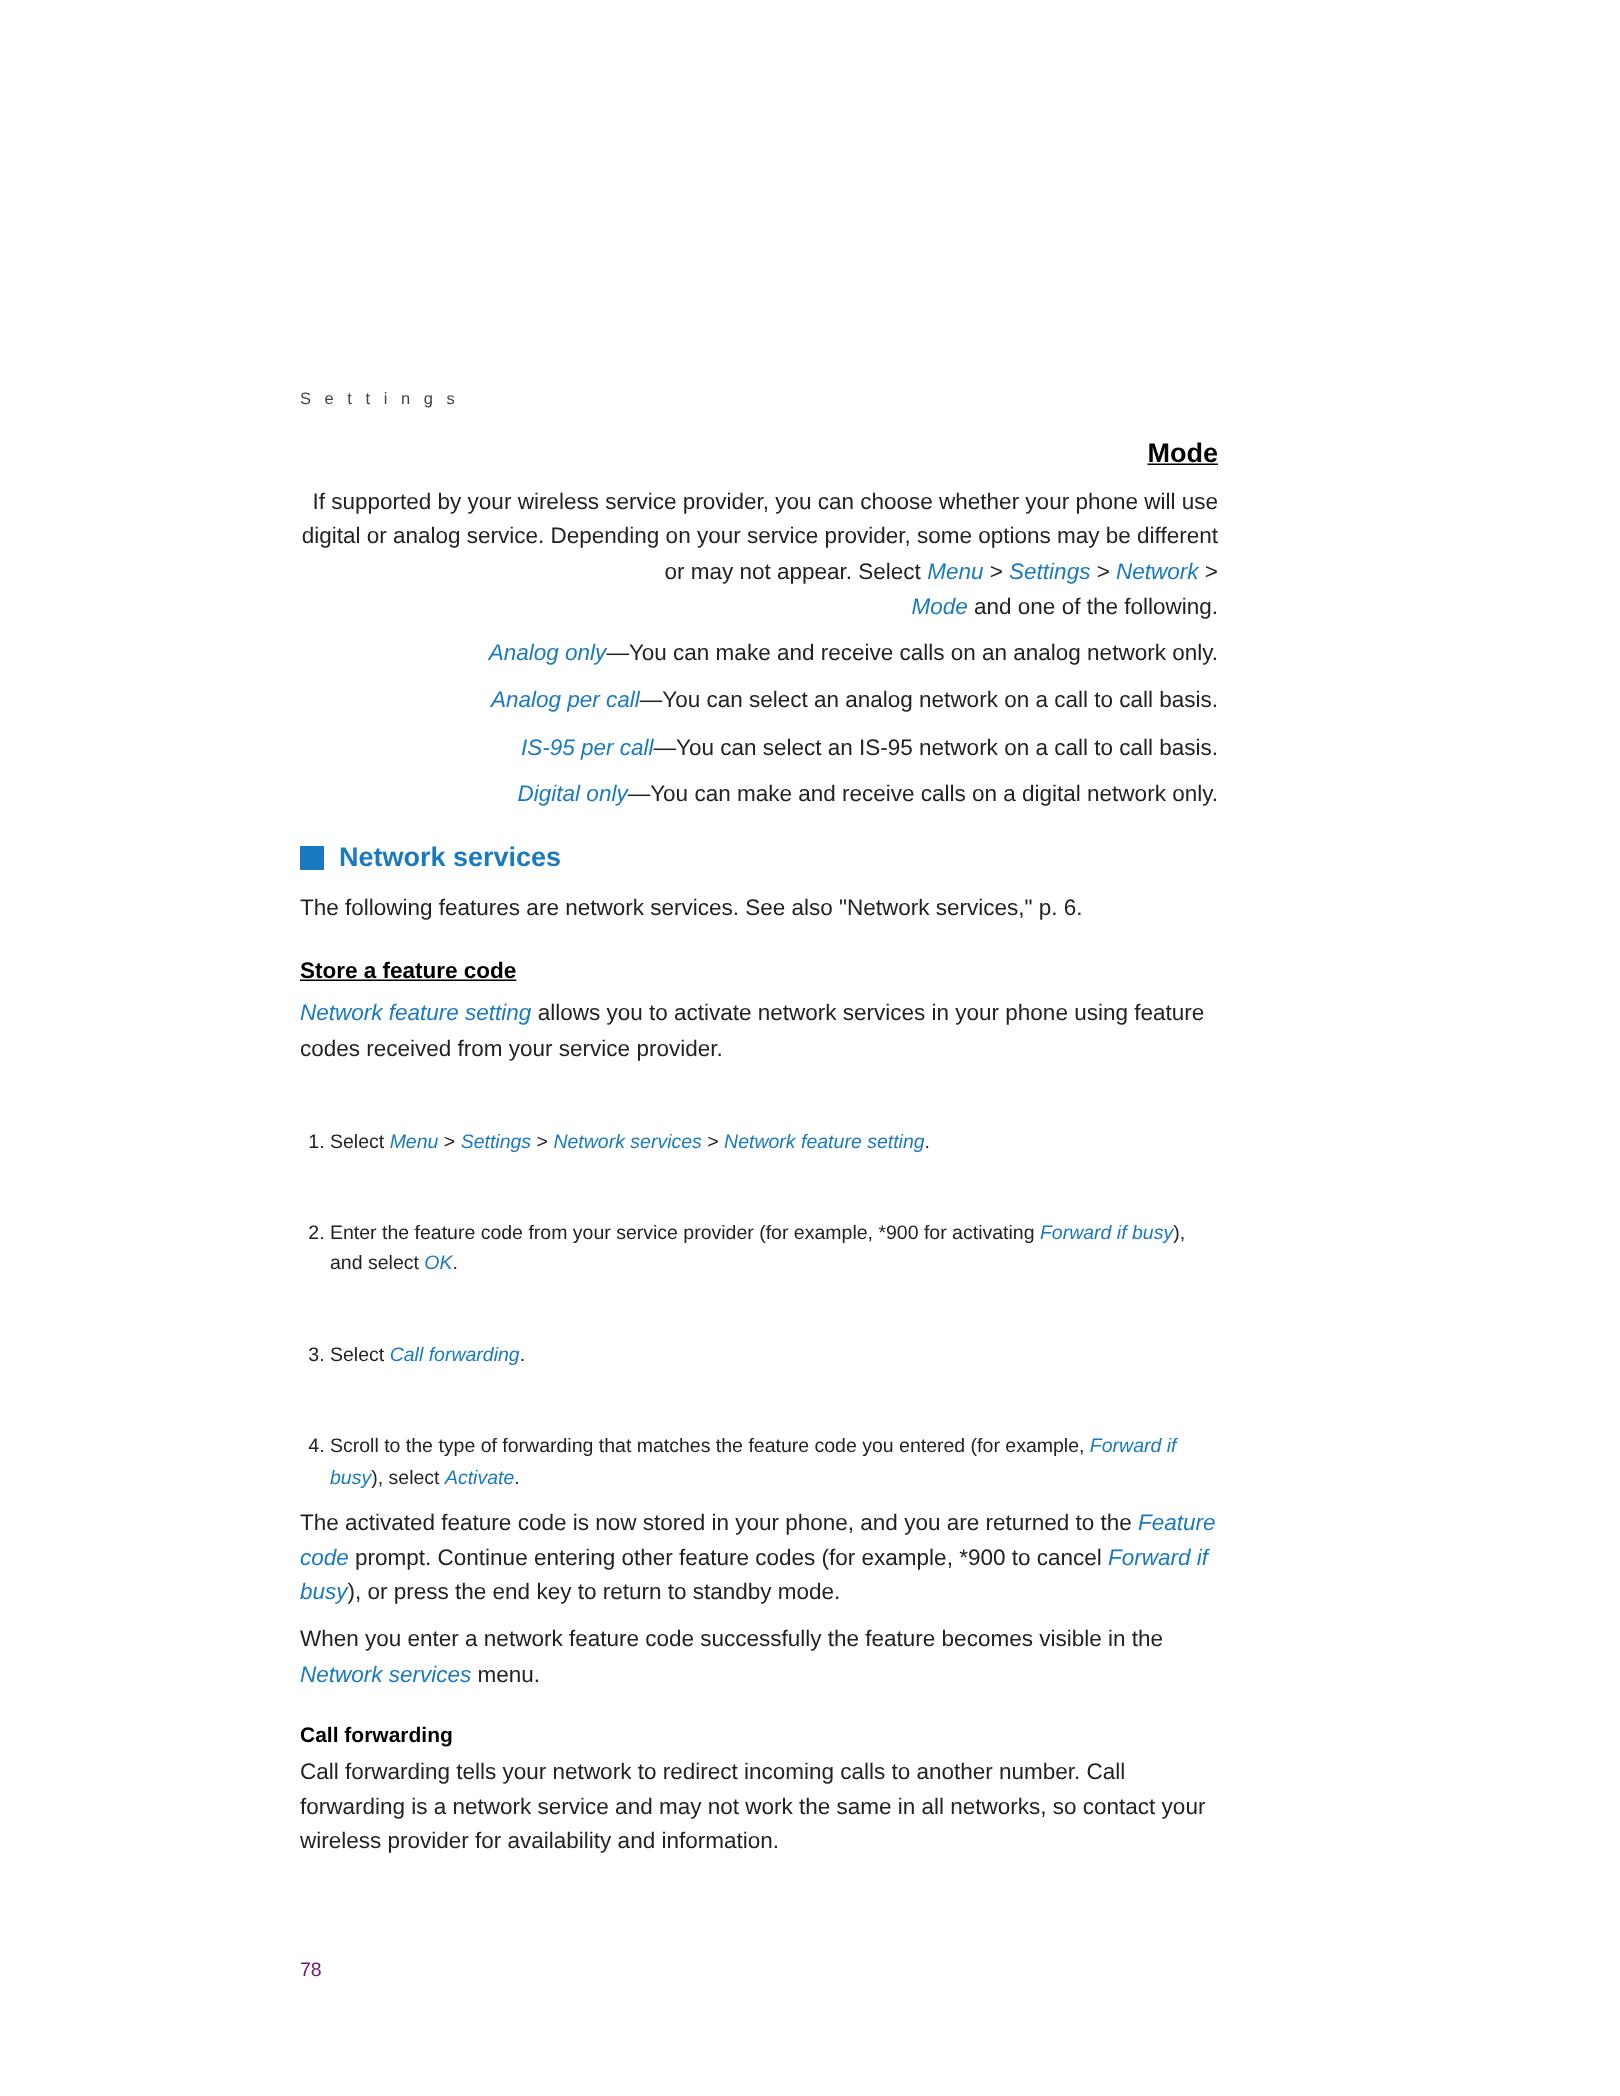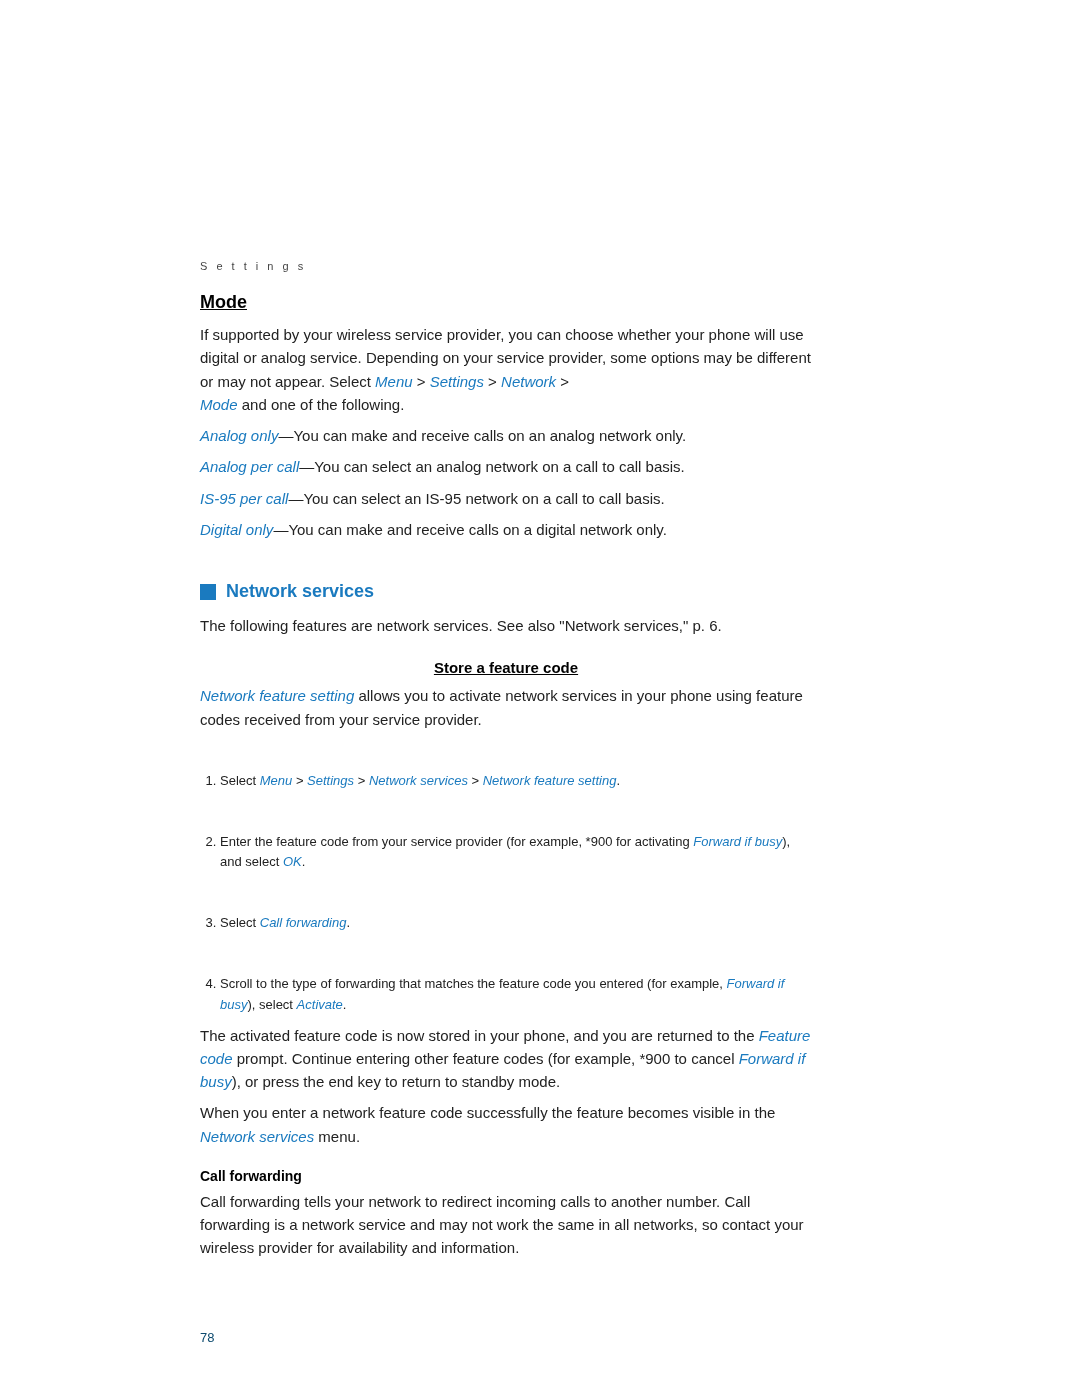--- a/index.html
+++ b/index.html
@@ -77,21 +77,20 @@
       font-weight: bold;
       color: #1a7abf;
     }
 
     .subsection-heading {
       font-size: 15px;
       font-weight: bold;
       color: #000000;
       text-decoration: underline;
       margin-bottom: 8px;
-      text-align: center;
     }
 
     .ordered-list {
       margin: 8px 0 8px 20px;
     }
 
     .ordered-list li {
       font-size: 13px;
       line-height: 1.6;
       margin-bottom: 5px;
@@ -101,28 +100,29 @@
 
     .call-forwarding-heading {
       font-size: 14px;
       font-weight: bold;
       color: #000000;
       margin-bottom: 6px;
     }
 
     .page-number {
       position: absolute;
-      bottom: 52px;
+      bottom: 77px;
       left: 200px;
       font-size: 13px;
-      color: #0c4a6e;
+      color: #701a75;
     }
 
     .mode-section {
-      margin-bottom: 40px;
+      margin-bottom: 20px;
+      text-align: right;
     }
 
     .network-services-section {
       margin-bottom: 0;
     }
 
     .store-feature-section {
       margin-bottom: 20px;
     }
   </style>

